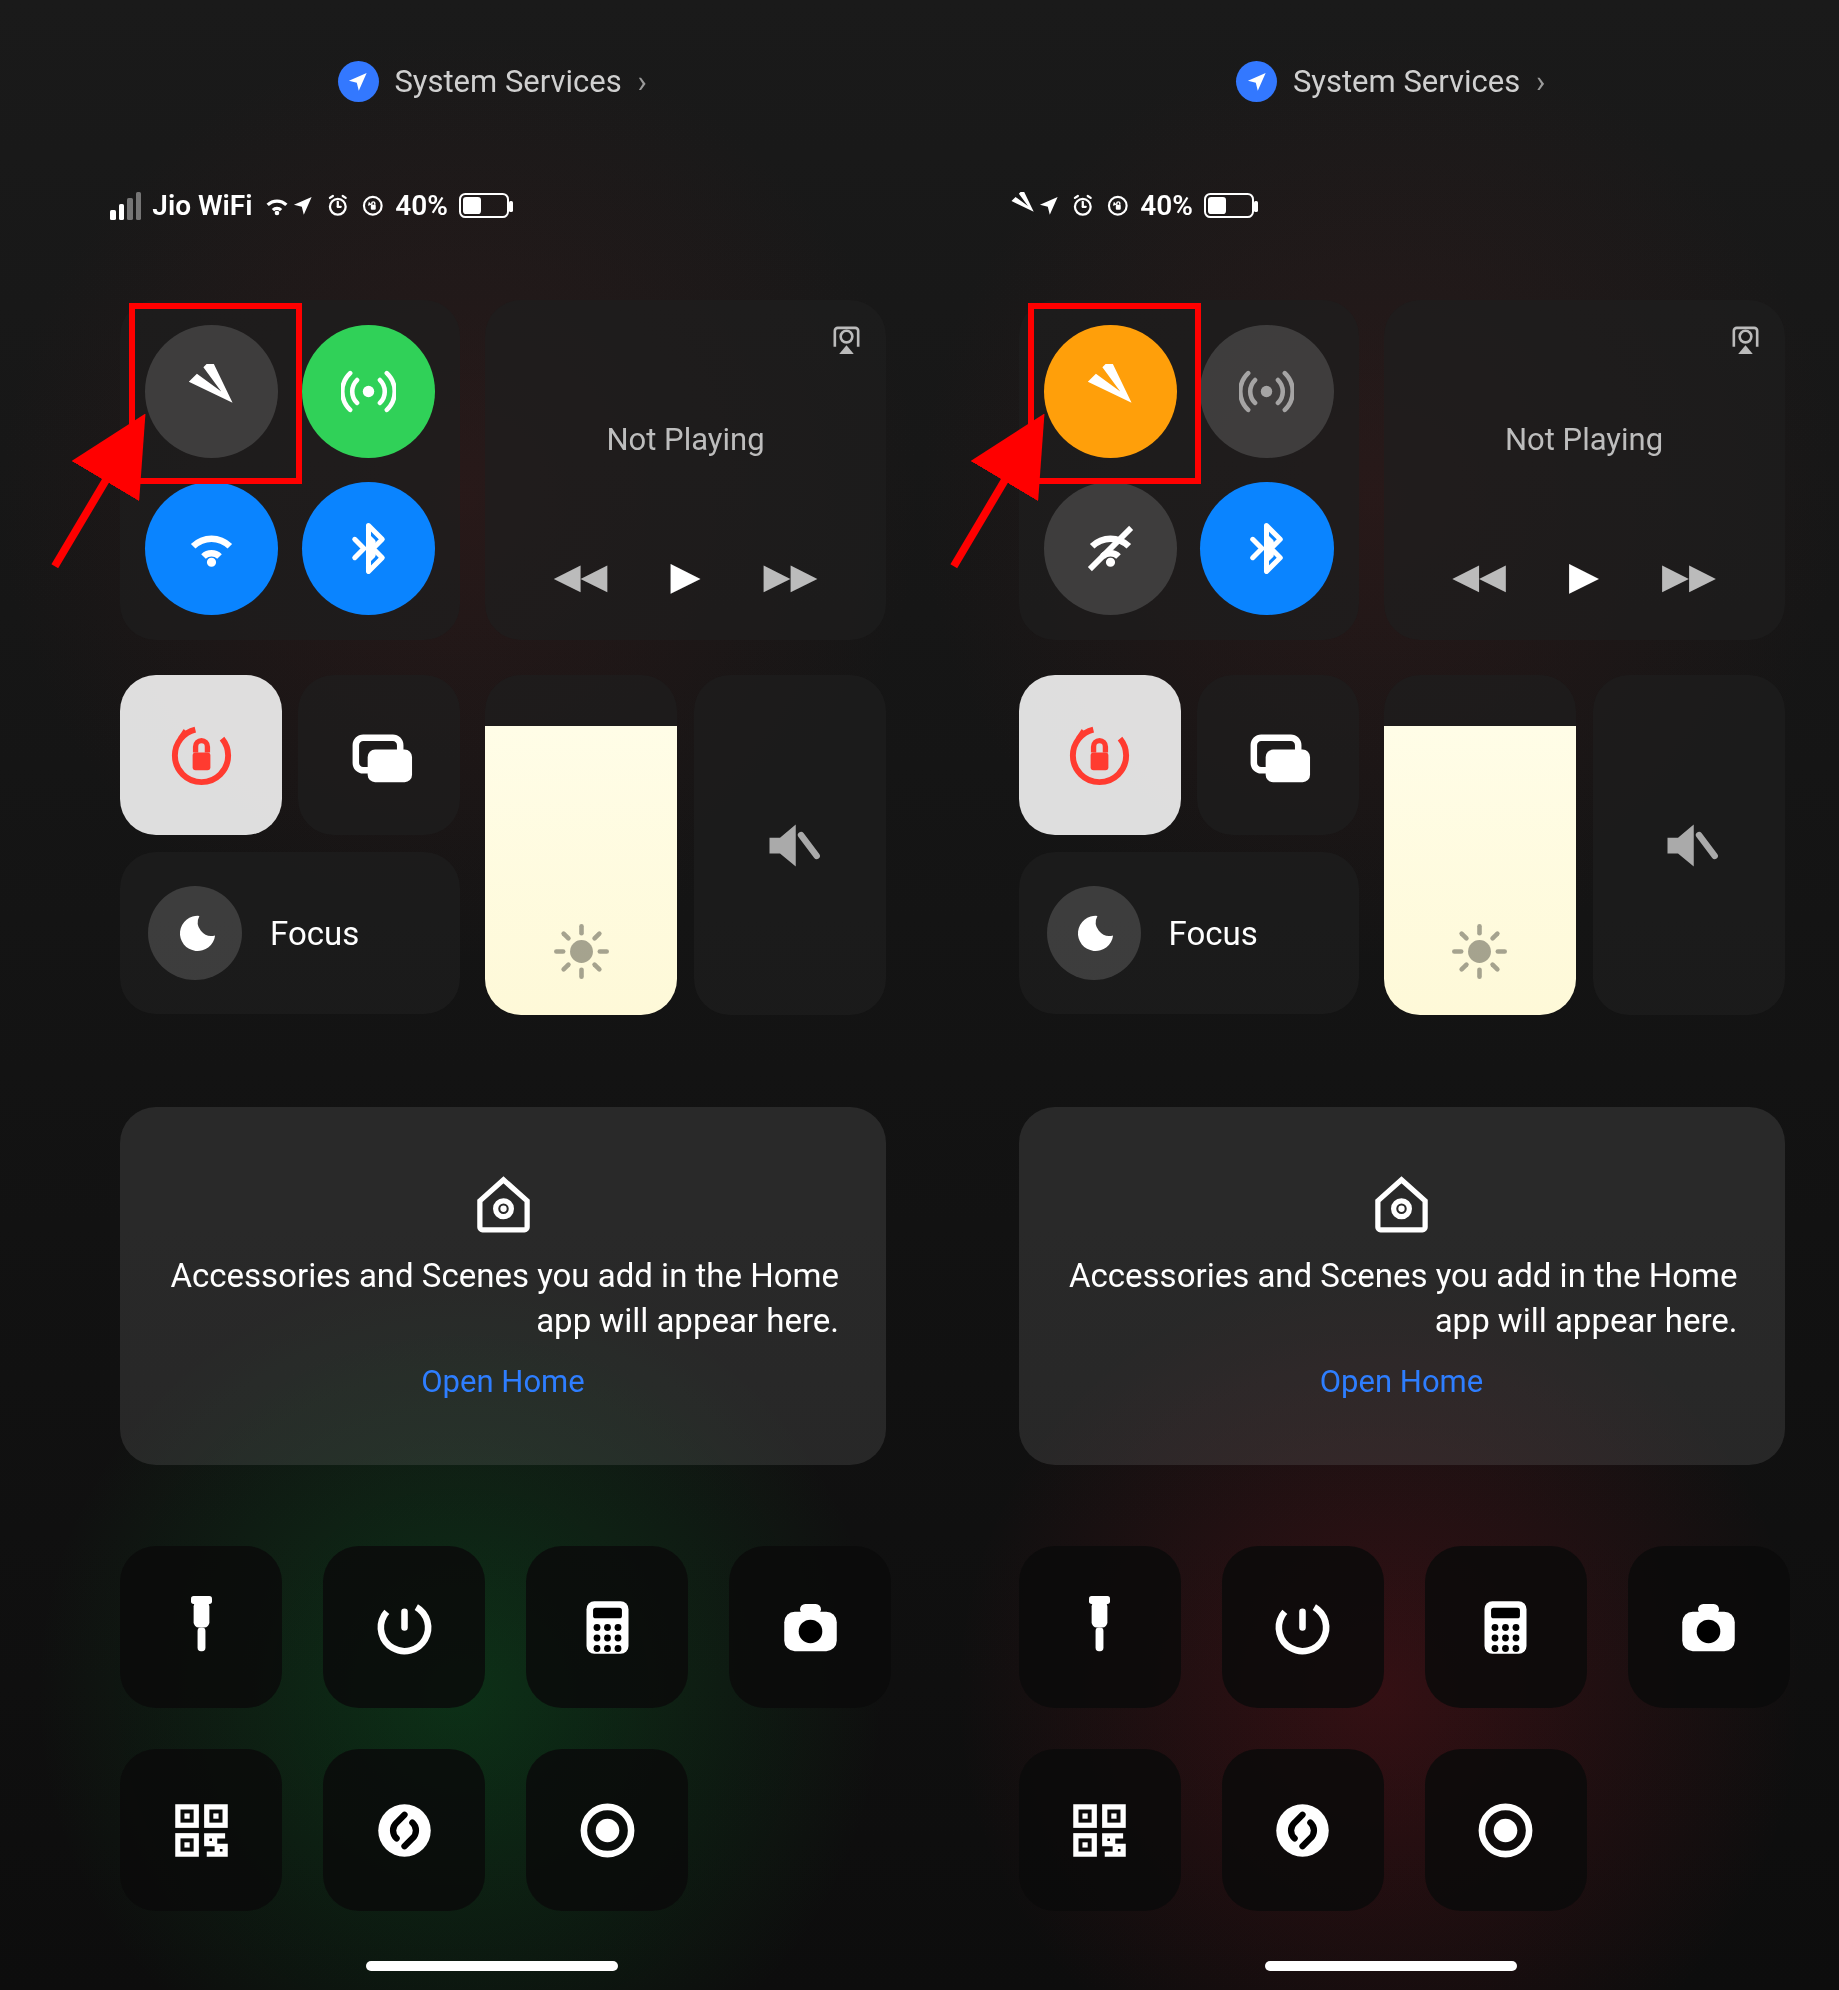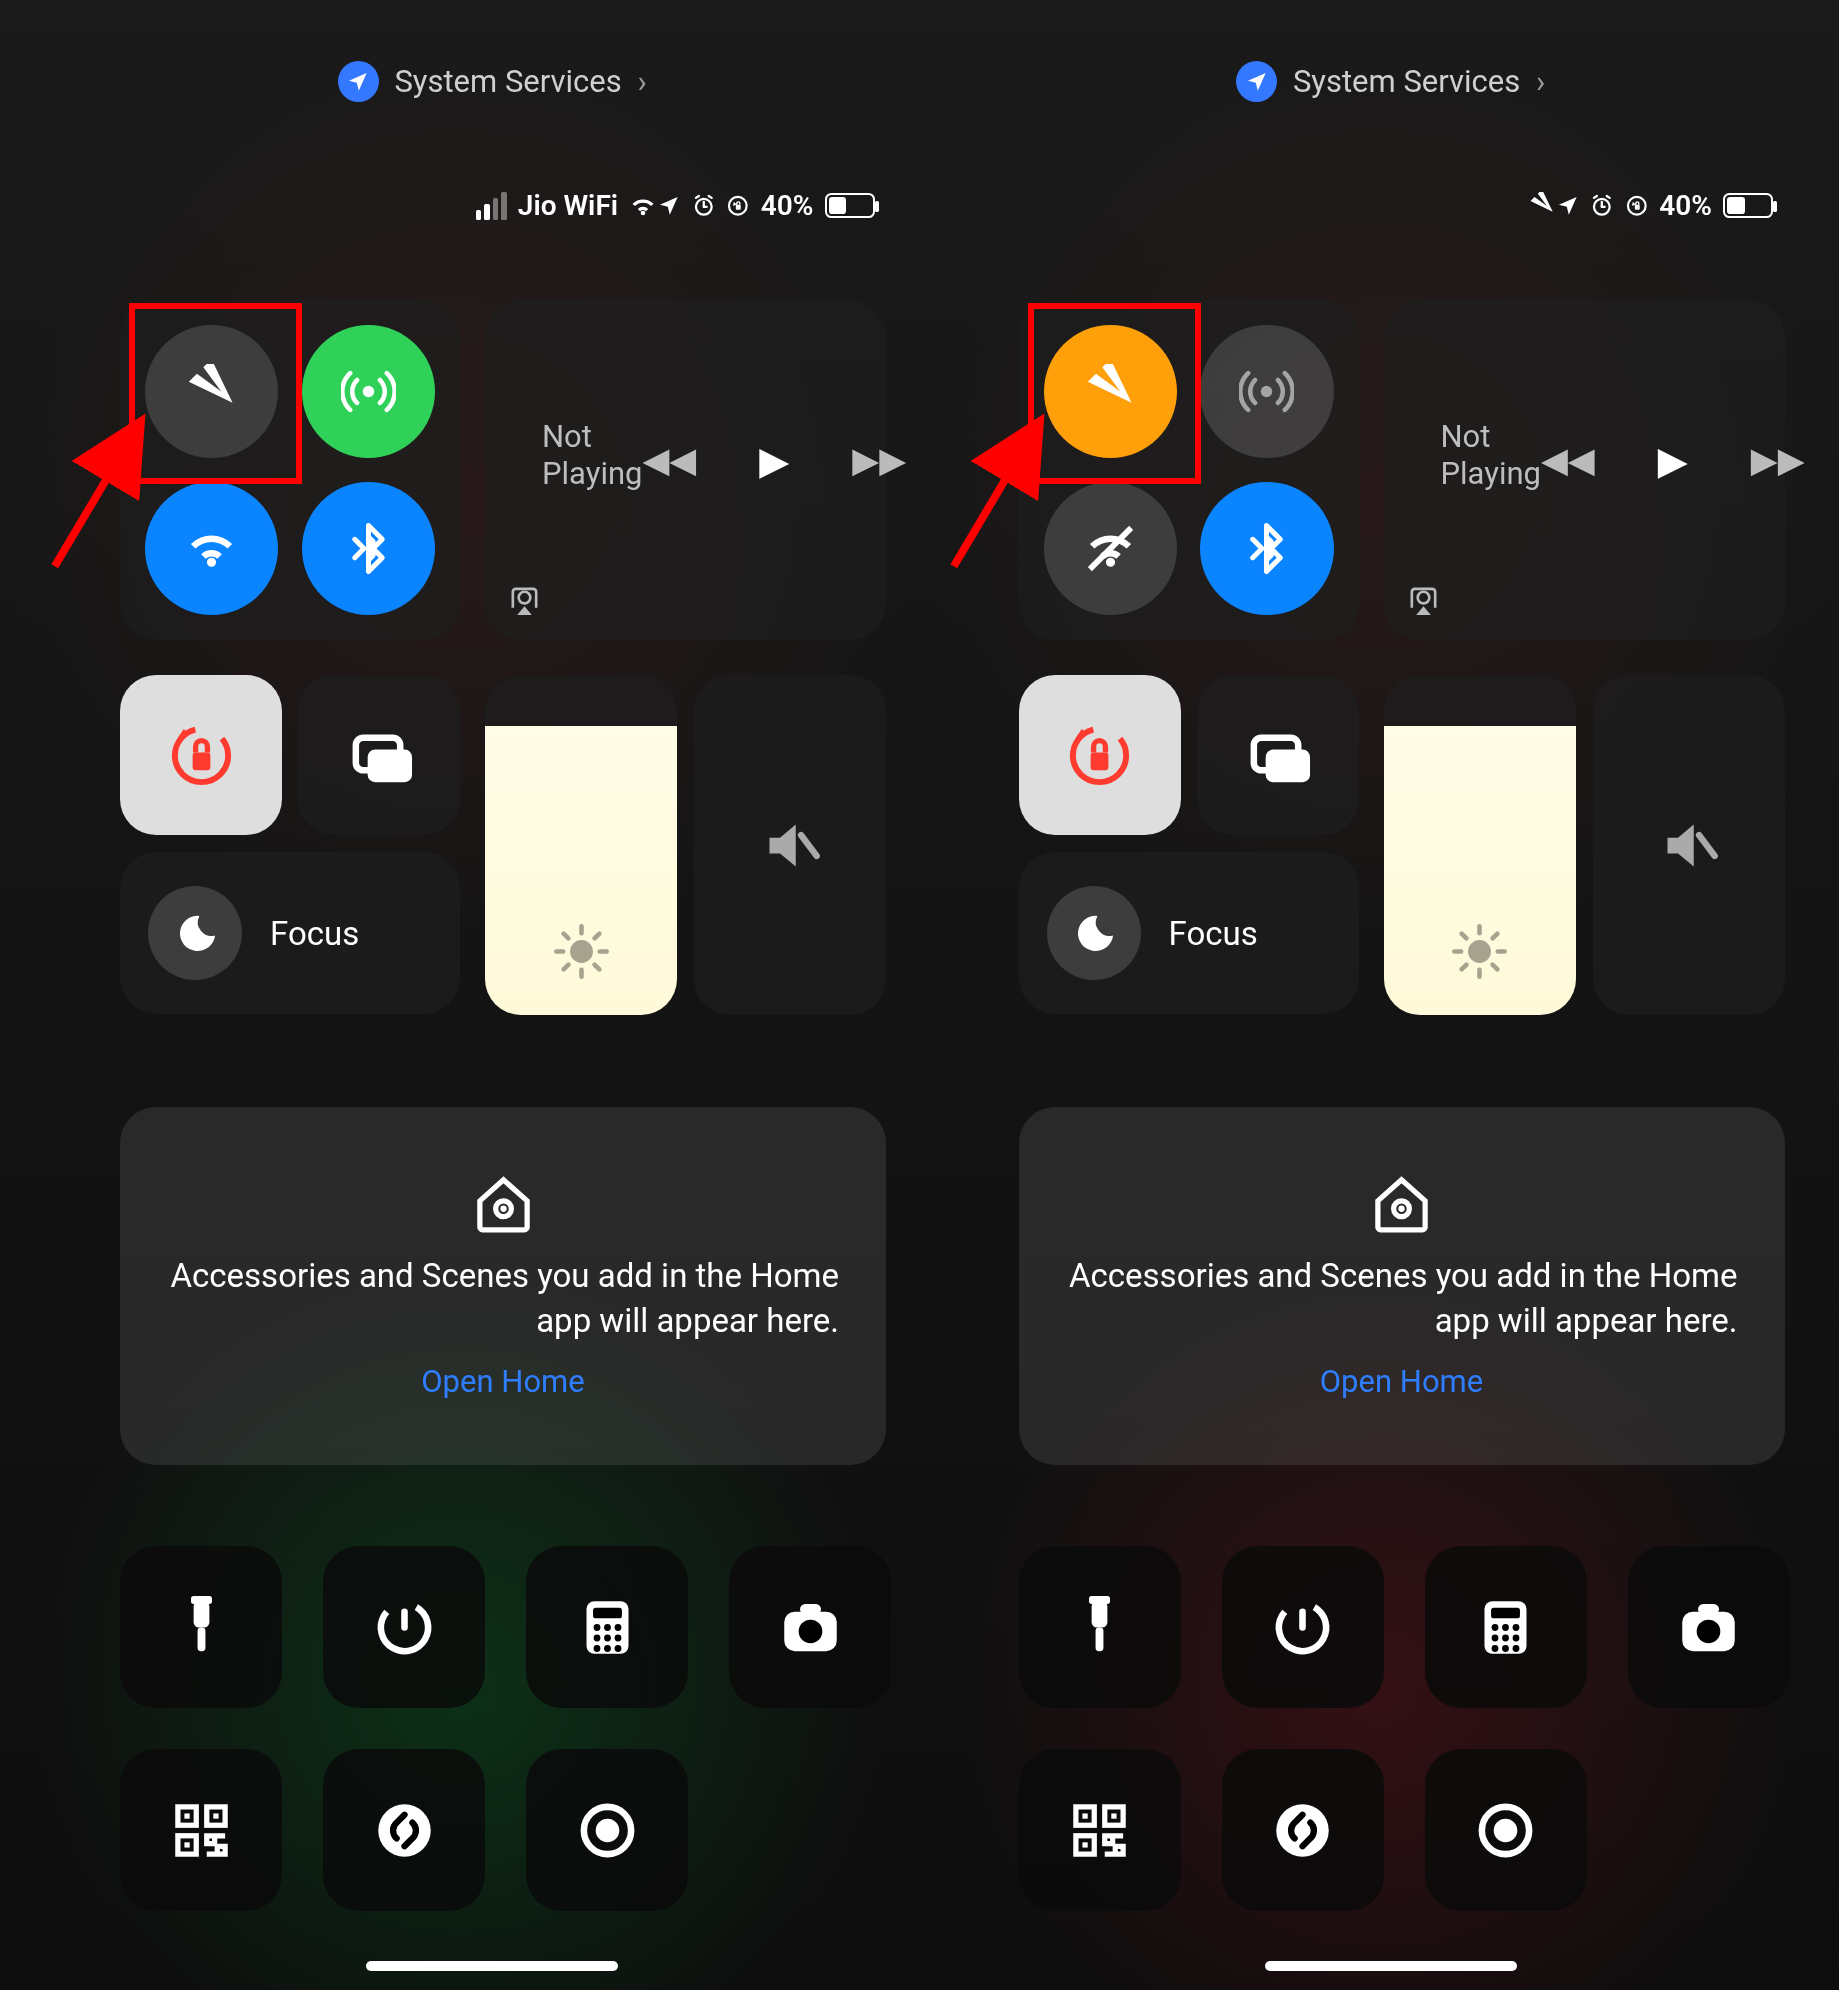--- a/index.html
+++ b/index.html
@@ -54,21 +54,21 @@
     font-size: 31px;
   }
 
   
   .status {
     position: absolute;
     top: 189px;
     left: 67px; right: 67px;
     display: flex;
     align-items: center;
-    justify-content: flex-end;
+    justify-content: flex-start;
     font-size: 28px;
     font-weight: 600;
   }
   .status-left, .status-right {
     display: flex; align-items: center; gap: 11px;
   }
   .sig-bars { display: flex; align-items: flex-end; gap: 3.1px; }
   .sig-bars span {
     width: 5.5px; background: #fff; border-radius: 1.6px;
   }
@@ -125,21 +125,21 @@
   .btn.green { background: #30d158; }
   .btn.blue  { background: #0a84ff; }
   .btn.orange{ background: #ff9f0a; }
 
   
   .media {
     left: 442px; top: 300px;
     width: 401px; height: 340px;
     padding: 22px;
     display: flex;
-    flex-direction: row;
+    flex-direction: column;
     align-items: center;
     justify-content: space-between;
   }
   .media .airplay {
     align-self: flex-end;
     width: 35px; height: 35px;
     color: #bbb;
   }
   .media .np-text {
     font-size: 31px;

